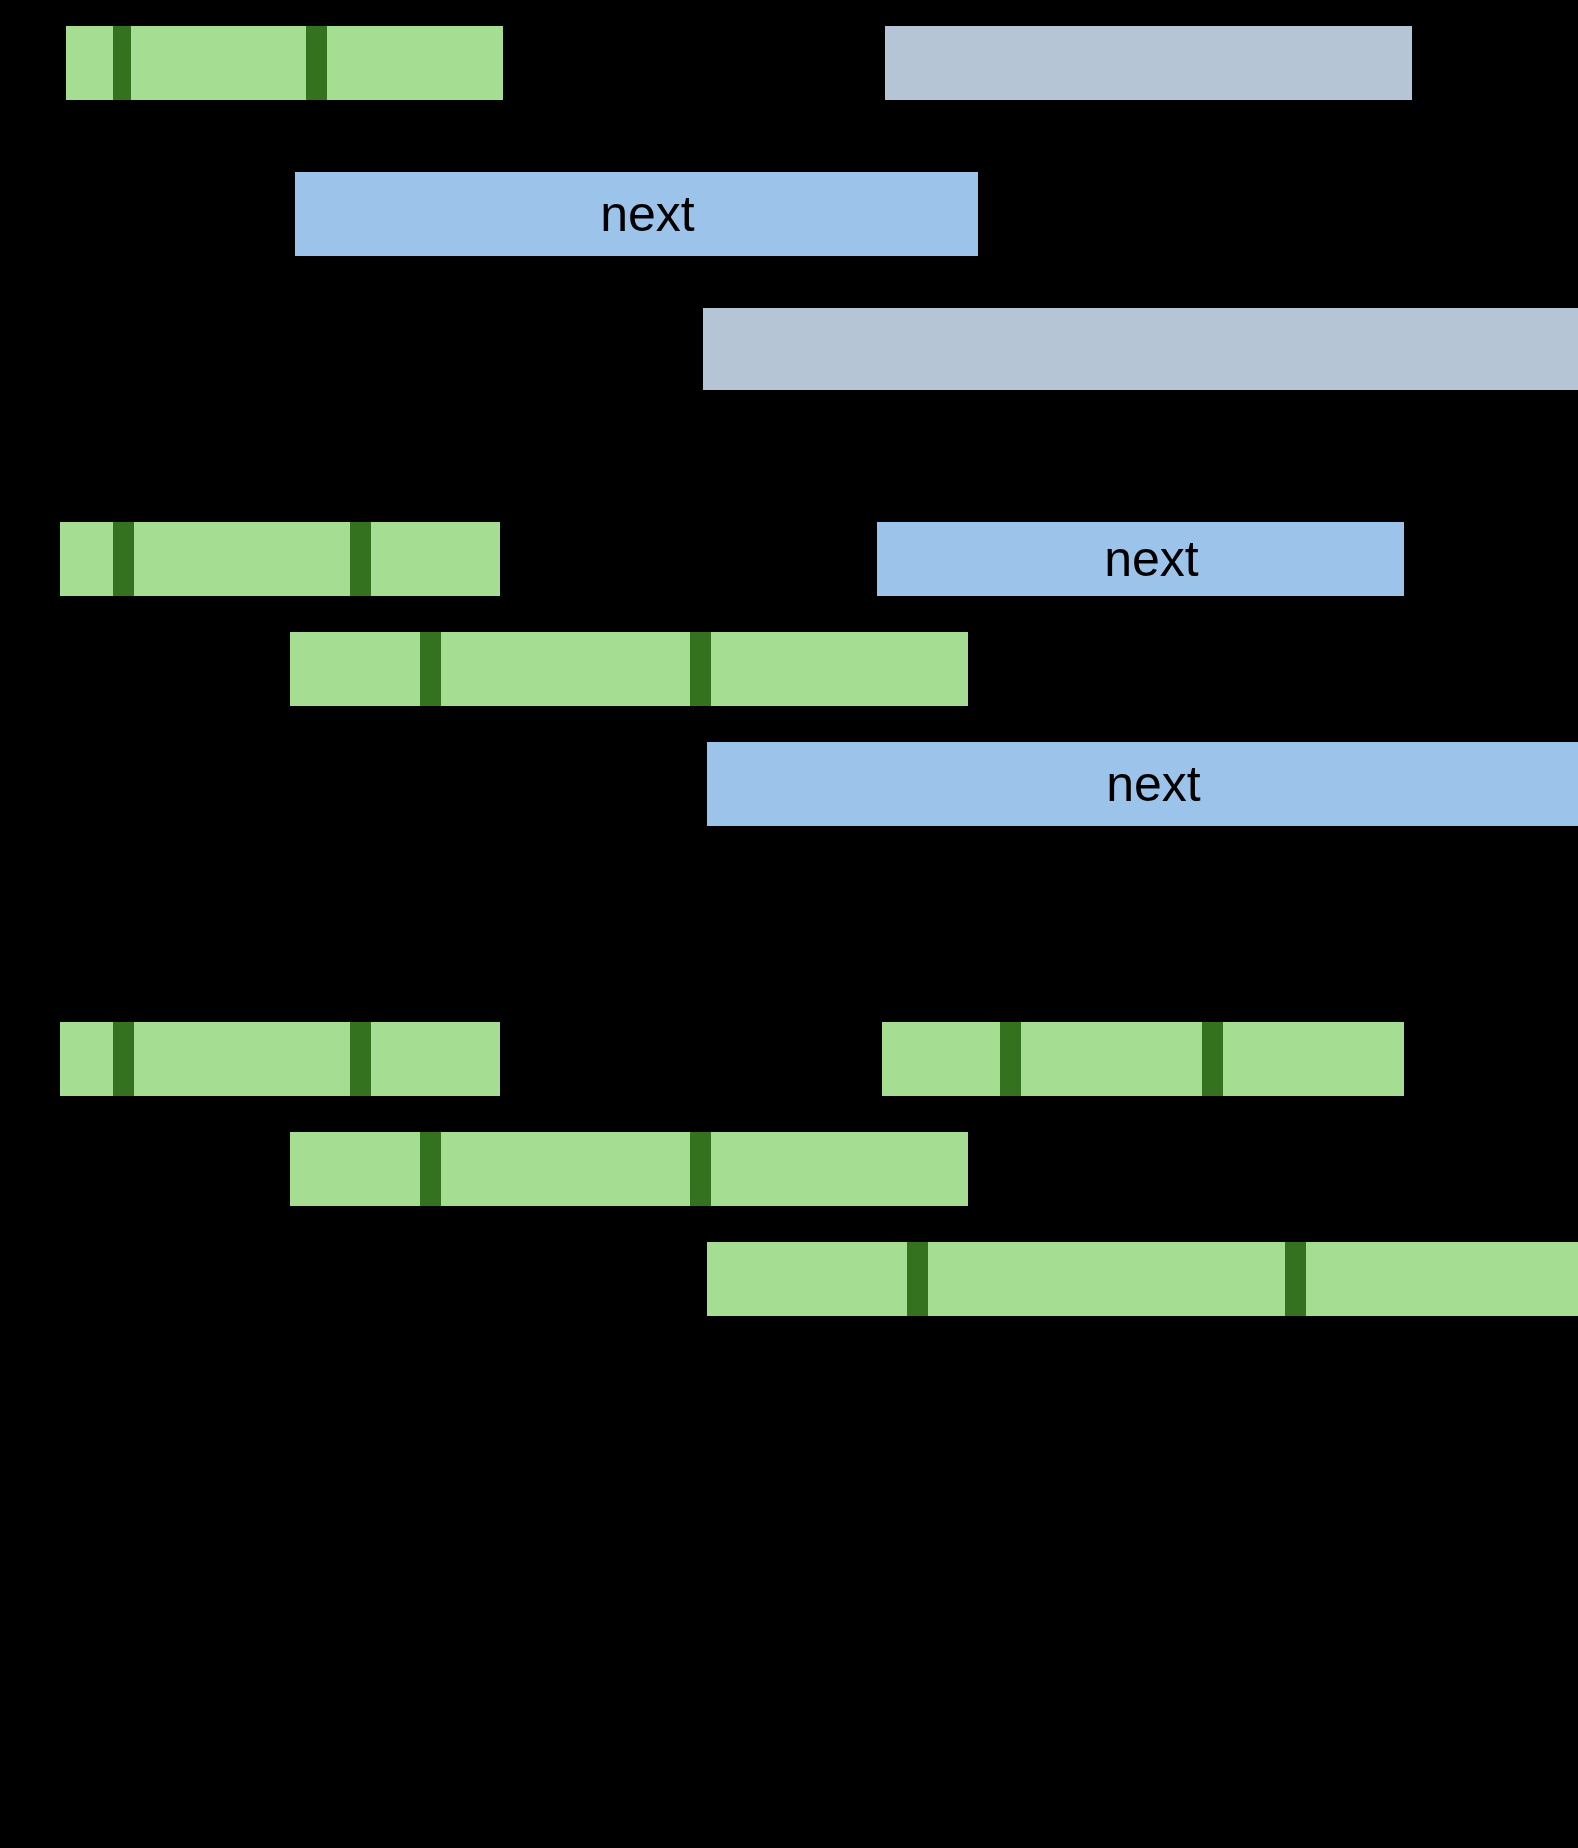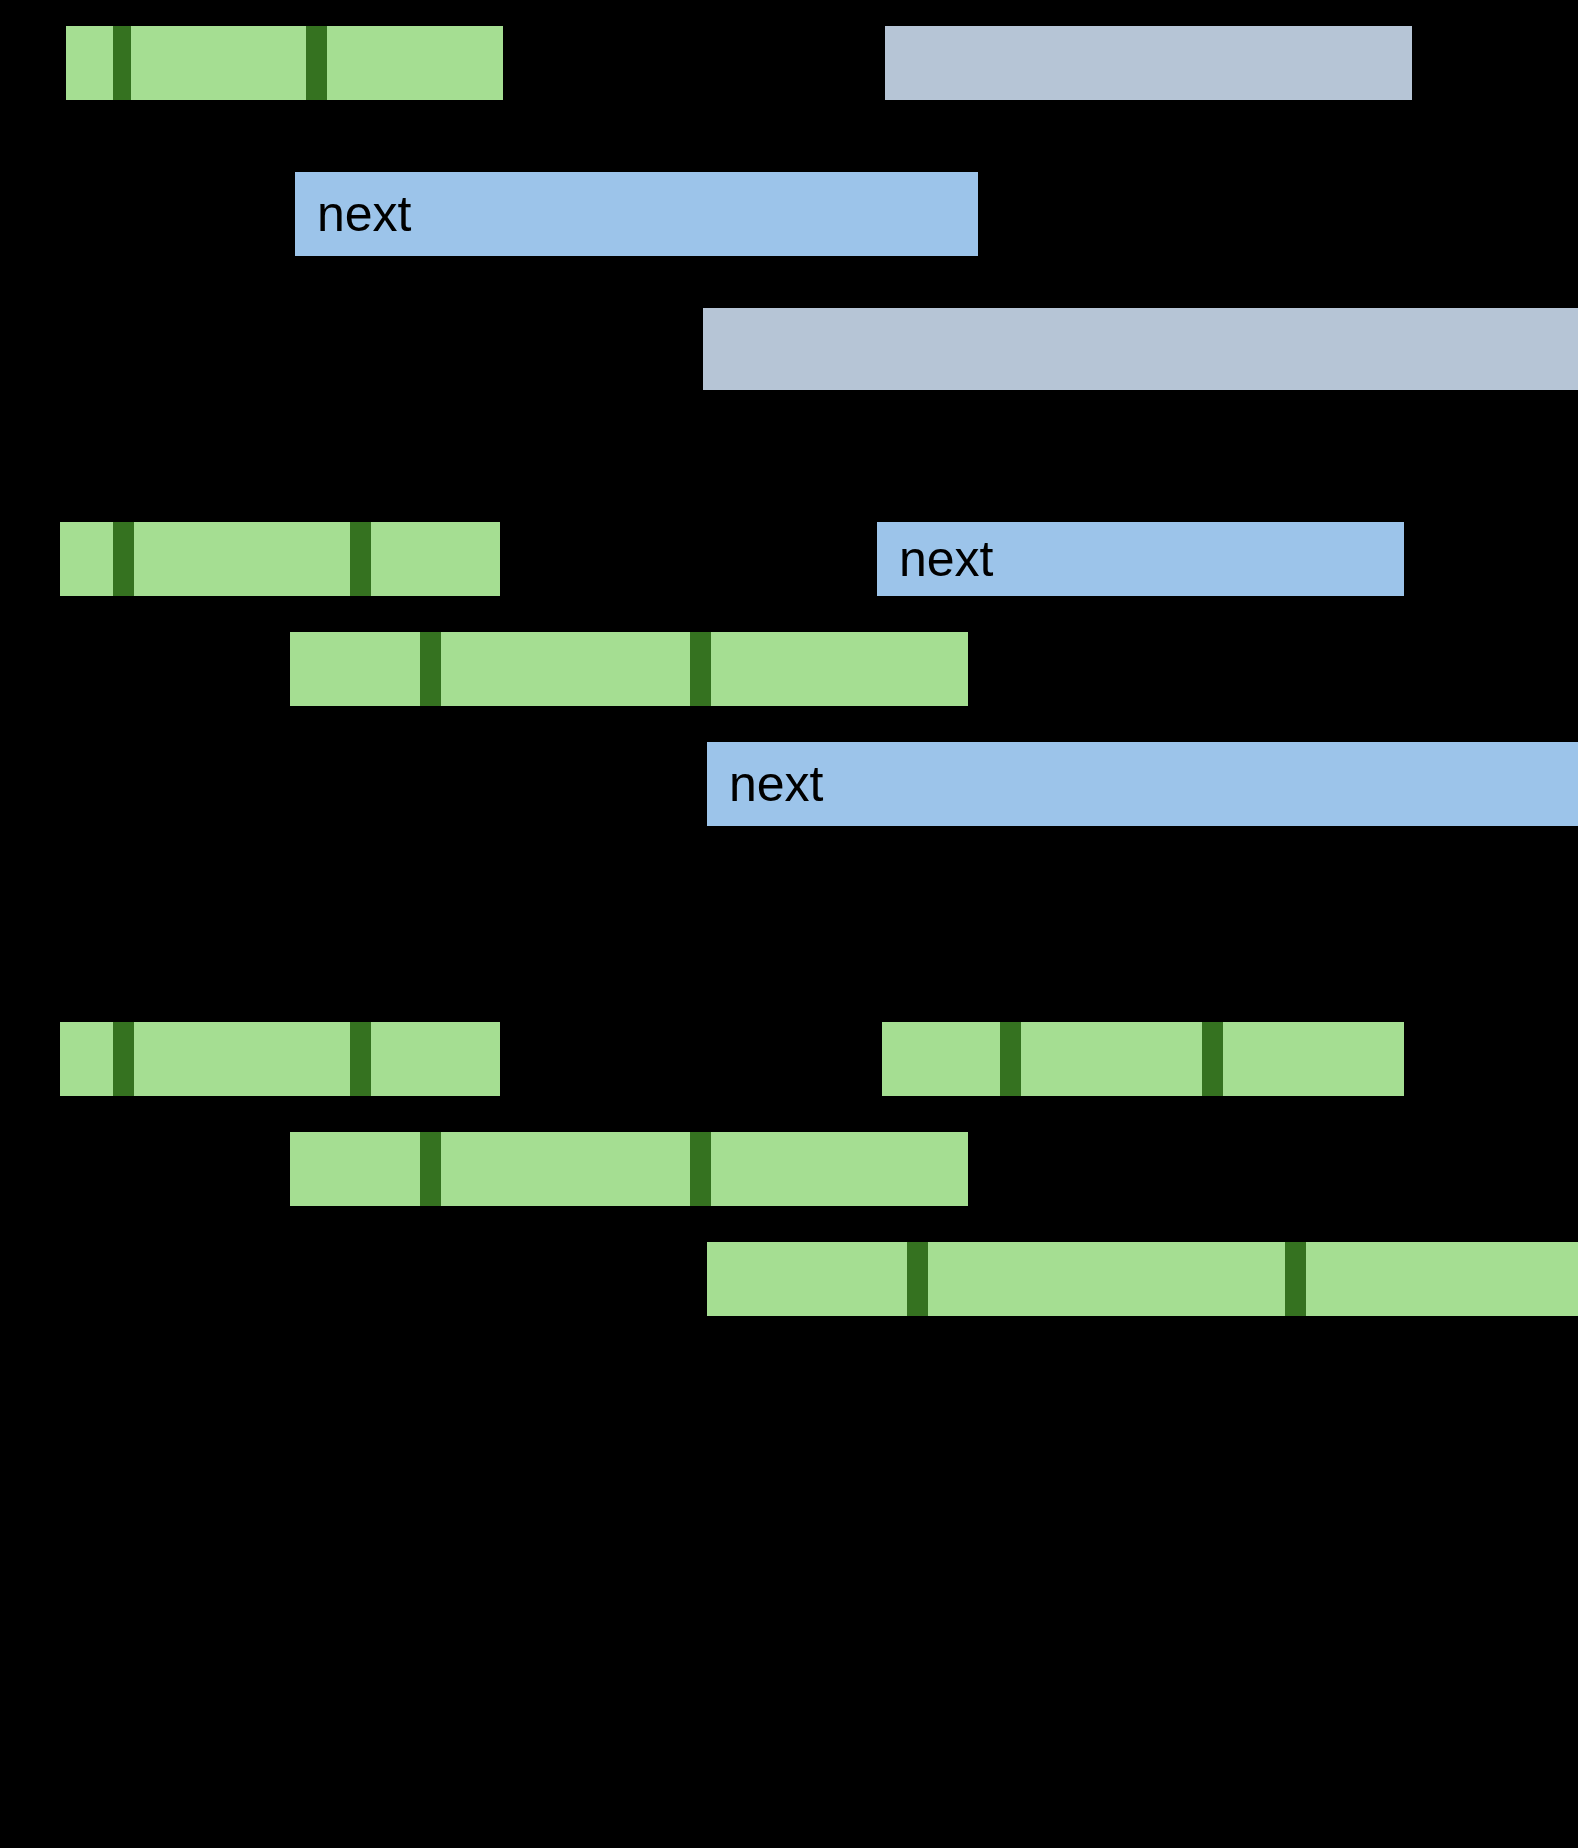--- a/index.html
+++ b/index.html
@@ -24,20 +24,21 @@
   .bar-green {
     background: #a5de92;
   }
   .bar-gray {
     background: #b6c5d6;
   }
   .bar-blue {
     background: #9cc4ea;
     display: flex;
     align-items: center;
+    justify-content: center;
     padding-left: 22px;
   }
   .bar-label {
     color: #000000;
     font-size: 50px;
     line-height: 1;
     font-family: "Liberation Sans", sans-serif;
     letter-spacing: 0px;
     white-space: nowrap;
   }

